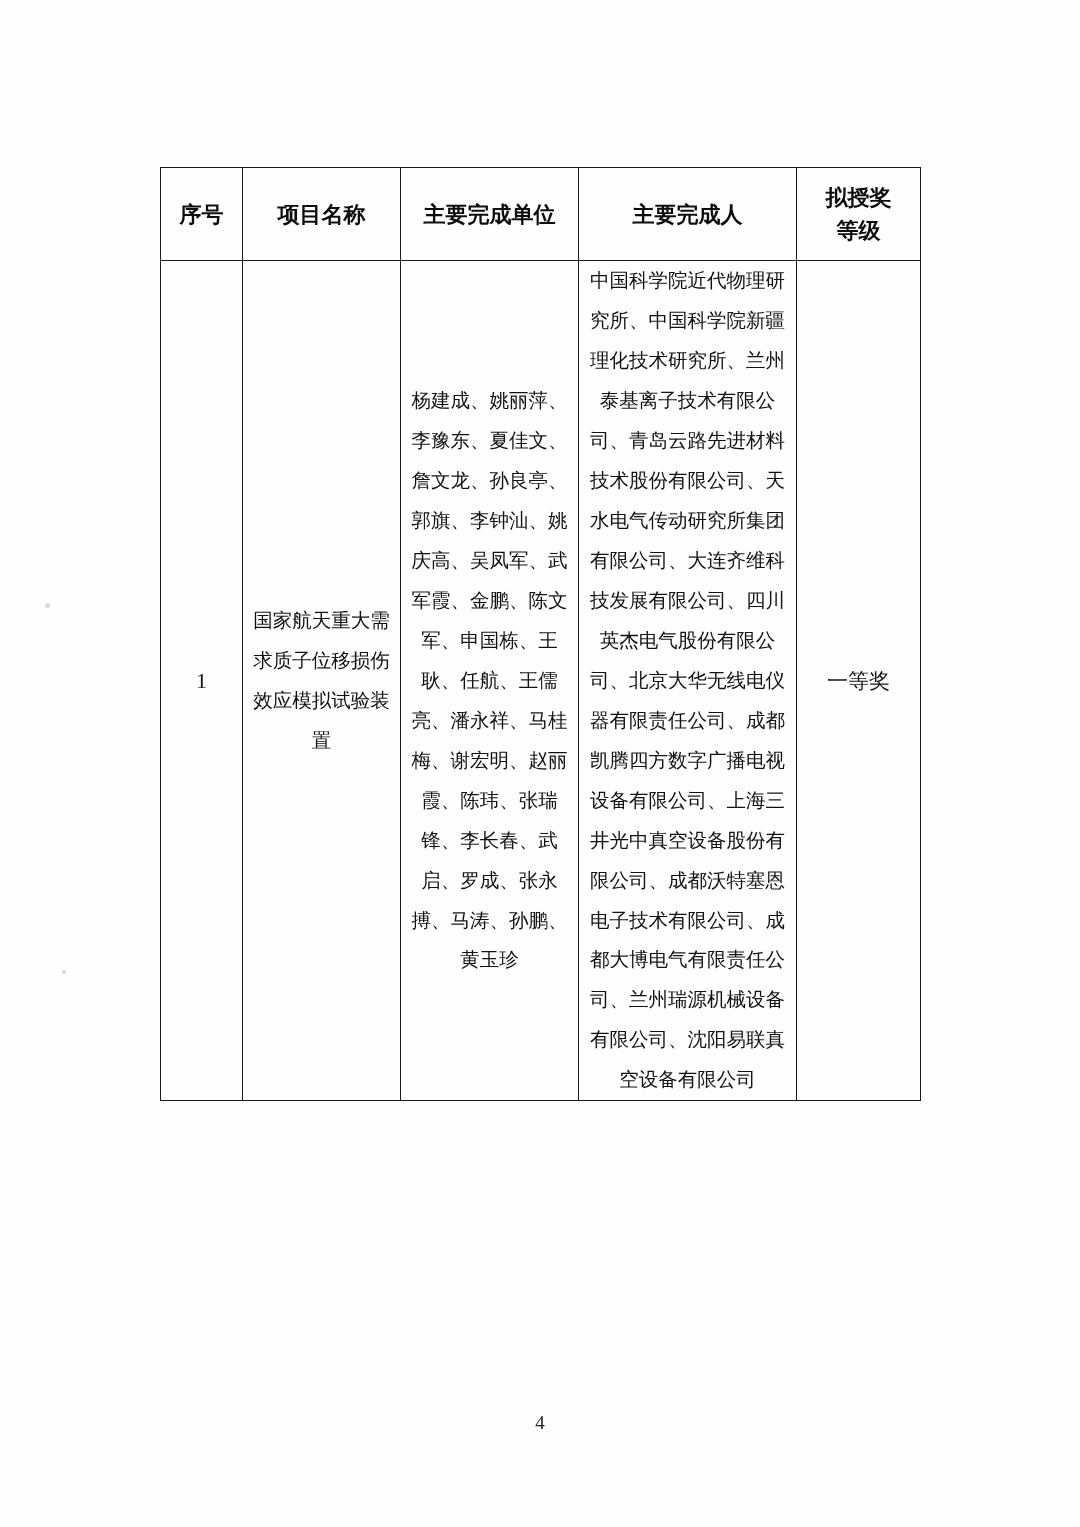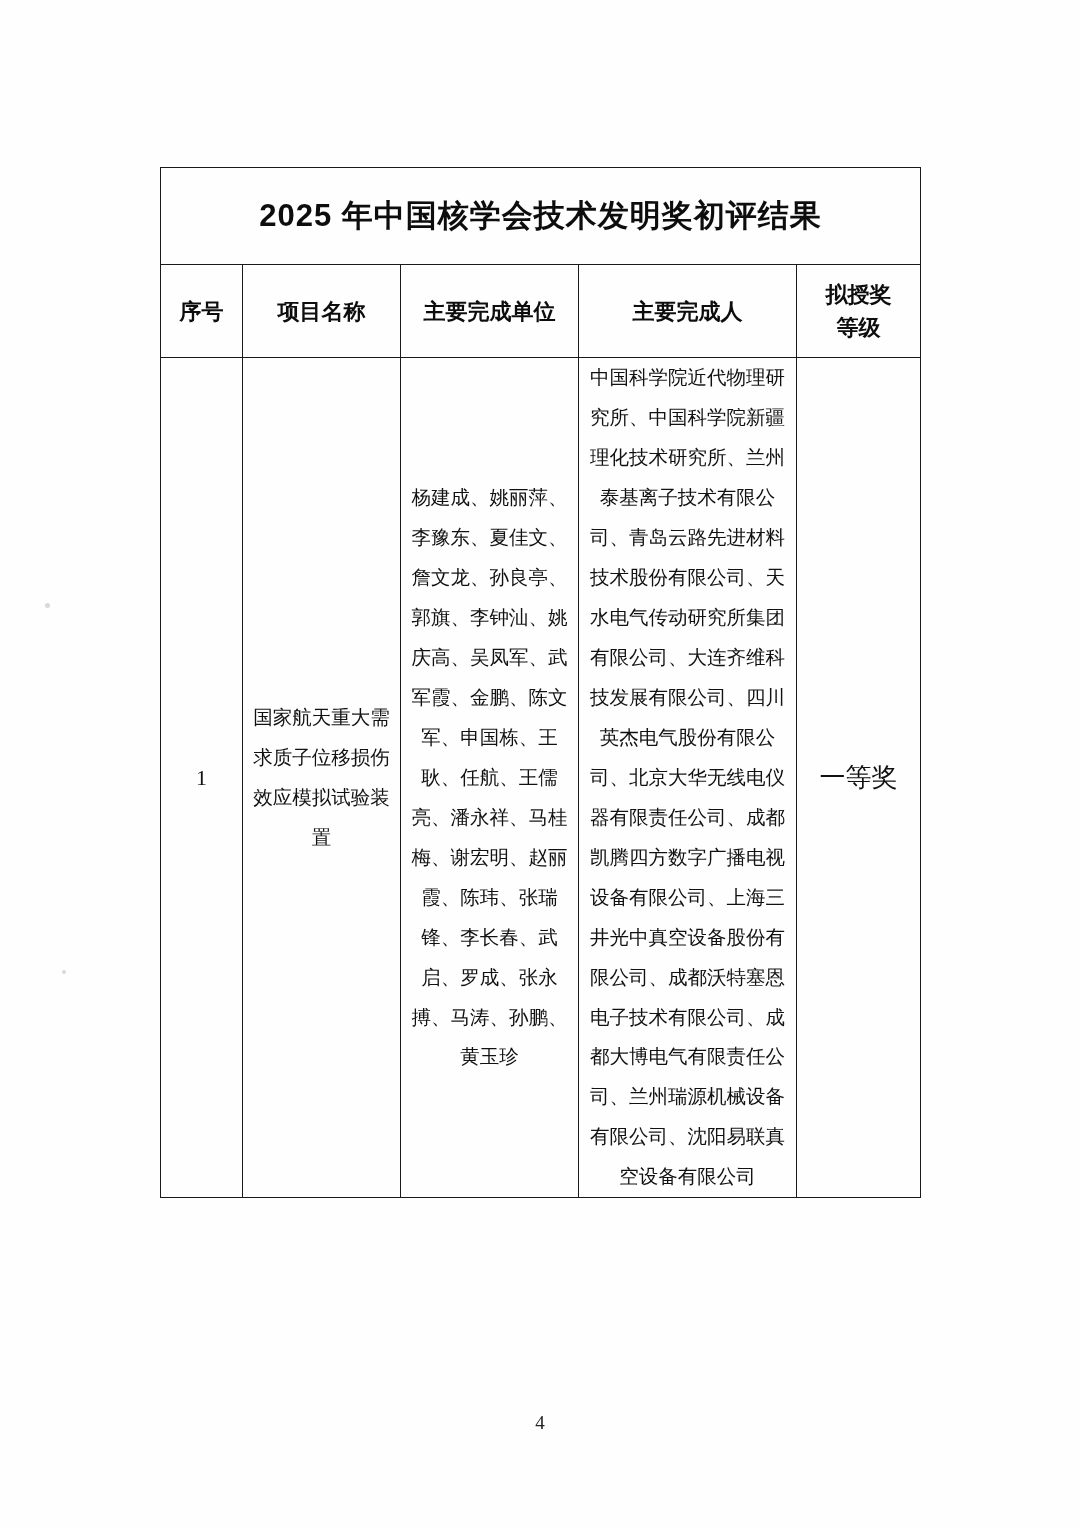--- a/index.html
+++ b/index.html
@@ -64,21 +64,21 @@
   .c-name    { width: 158px; }
   .c-people  { width: 178px; }
   .c-units   { width: 218px; }
   .c-level   { width: 124px; }
 
   .cell-no {
     font-family: "Liberation Serif", "DejaVu Serif", serif;
     font-size: 22px;
   }
   .cell-level {
-    font-size: 26px;
+    font-size: 21px;
   }
   .inner-text {
     display: block;
     padding: 0 4px;
     word-break: break-all;
     text-align: center;
   }
   .page-number {
     position: absolute;
     left: 0;
@@ -106,23 +106,20 @@
   <table class="doc-table">
     <colgroup>
       <col class="c-no">
       <col class="c-name">
       <col class="c-people">
       <col class="c-units">
       <col class="c-level">
     </colgroup>
     <tbody>
       <tr>
-        <td class="title-cell" colspan="5">2025 年中国核学会技术发明奖初评结果</td>
-      </tr>
-      <tr>
         <td class="hdr-cell">序号</td>
         <td class="hdr-cell">项目名称</td>
         <td class="hdr-cell">主要完成单位</td>
         <td class="hdr-cell">主要完成人</td>
         <td class="hdr-cell">
           <span>拟授奖</span><br>
           <span>等级</span>
         </td>
       </tr>
       <tr>

